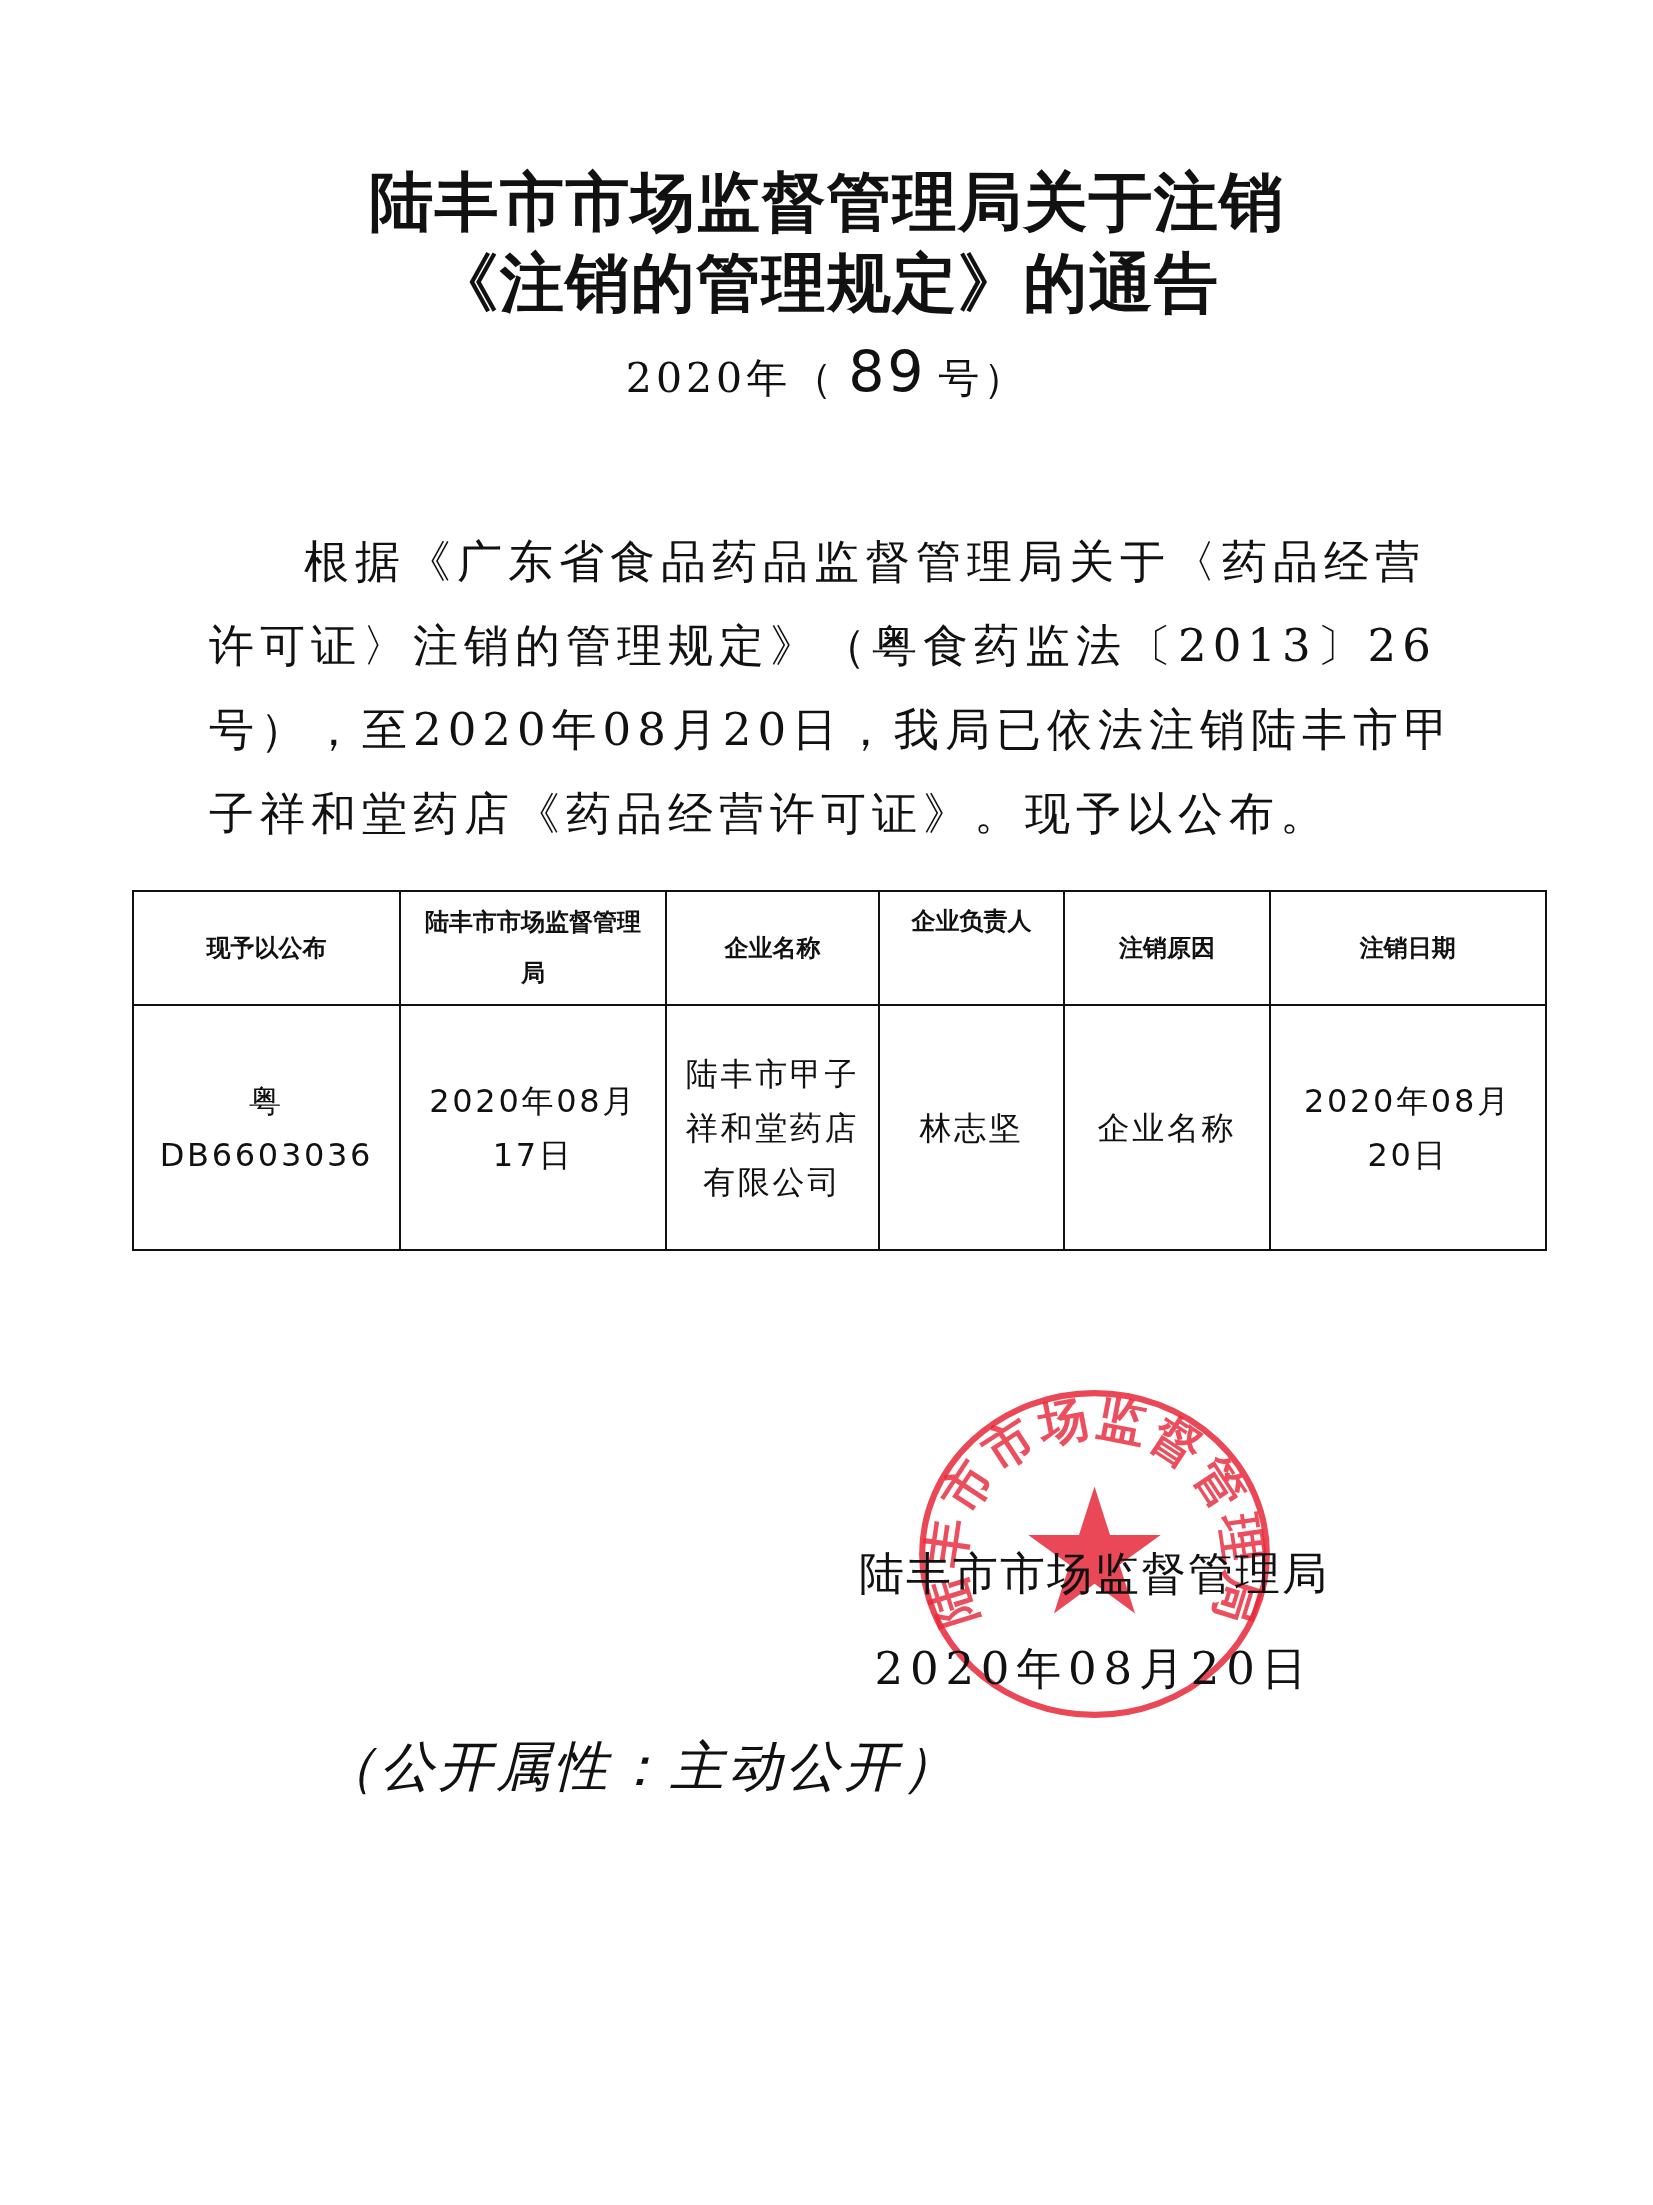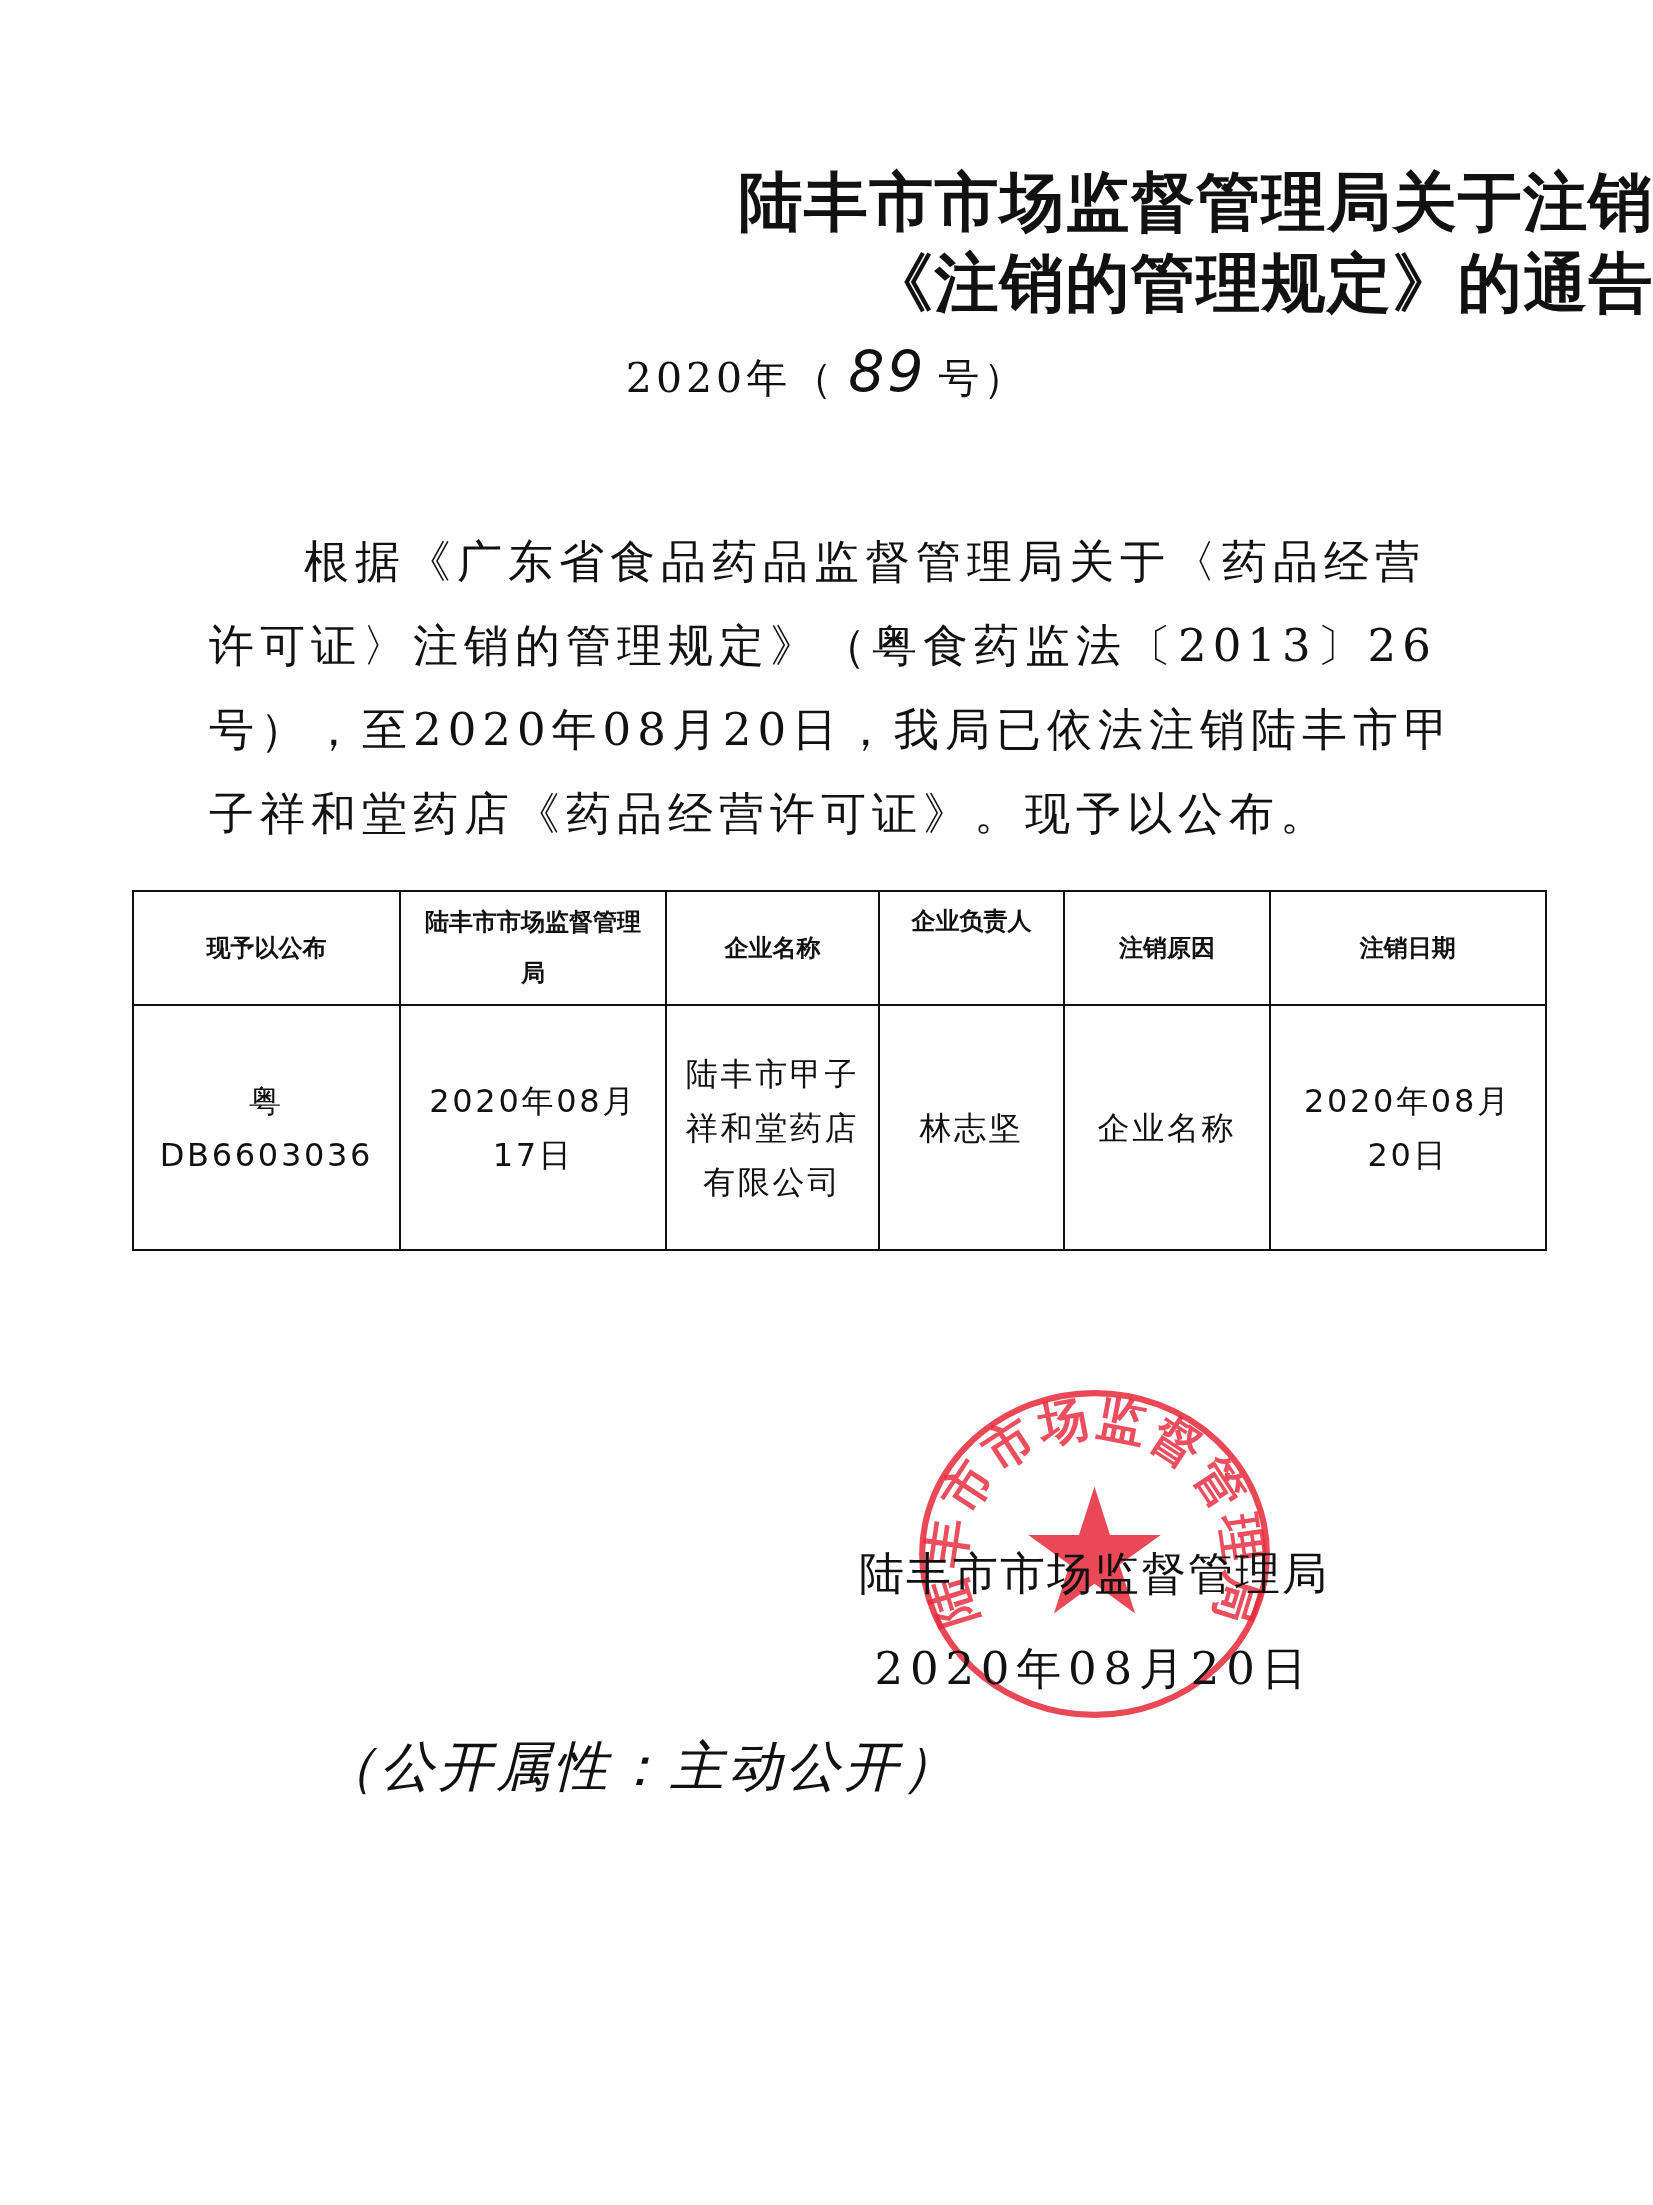--- a/index.html
+++ b/index.html
@@ -1,24 +1,24 @@
 <!DOCTYPE html>
 <html style="font-size:10.8px"><head>
 <meta charset="utf-8">
 <style>
   html, body { margin: 0; padding: 0; background: #ffffff; }
   body { width: 1654px; height: 2205px; position: relative; overflow: hidden;
          font-family: "DejaVu Serif", "Liberation Serif", serif; color: #111111; }
   .abs { position: absolute; }
-  .title { left: 0; width: 1654px; text-align: right; font-family: "DejaVu Sans", "Liberation Sans", sans-serif;
+  .title { left: 0; width: 1654px; text-align: center; font-family: "DejaVu Sans", "Liberation Sans", sans-serif;
            font-weight: bold; font-size: 64px; line-height: 81px; letter-spacing: 1.4px; }
   .t1 { top: 162px; }
   .t2 { top: 243px; }
   .docno { top: 345px; left: 0; width: 1654px; text-align: center; font-size: 41px; line-height: 54px; letter-spacing: 4px; }
-  .docno .hand { font-family: "DejaVu Sans", sans-serif; font-style: italic; font-size: 57px; letter-spacing: 2.7px; padding: 0 12px; }
+  .docno .hand { font-family: "DejaVu Sans", sans-serif; font-size: 57px; letter-spacing: 2.7px; padding: 0 12px; }
   .para { left: 209px; width: 1250px; font-size: 45px; line-height: 84px; letter-spacing: 6px; }
   .para p { margin: 0; }
   .ind { text-indent: 95px; }
   table.grid { position: absolute; left: 132px; top: 890px; width: 1415px; border-collapse: collapse;
                font-family: "DejaVu Sans", "Liberation Sans", sans-serif; }
   table.grid td, table.grid th { border: 2px solid #111; text-align: center; vertical-align: middle; padding: 0 17px; }
   table.grid th { height: 108px; font-weight: bold; font-size: 24px; line-height: 51px; }
   table.grid td { height: 243px; font-size: 32px; line-height: 54px; letter-spacing: 2.7px; }
   .sign { left: 851px; width: 486px; text-align: center; font-size: 45px; line-height: 54px; letter-spacing: 2px; z-index: 3; }
   .sign1 { top: 1547px; }

